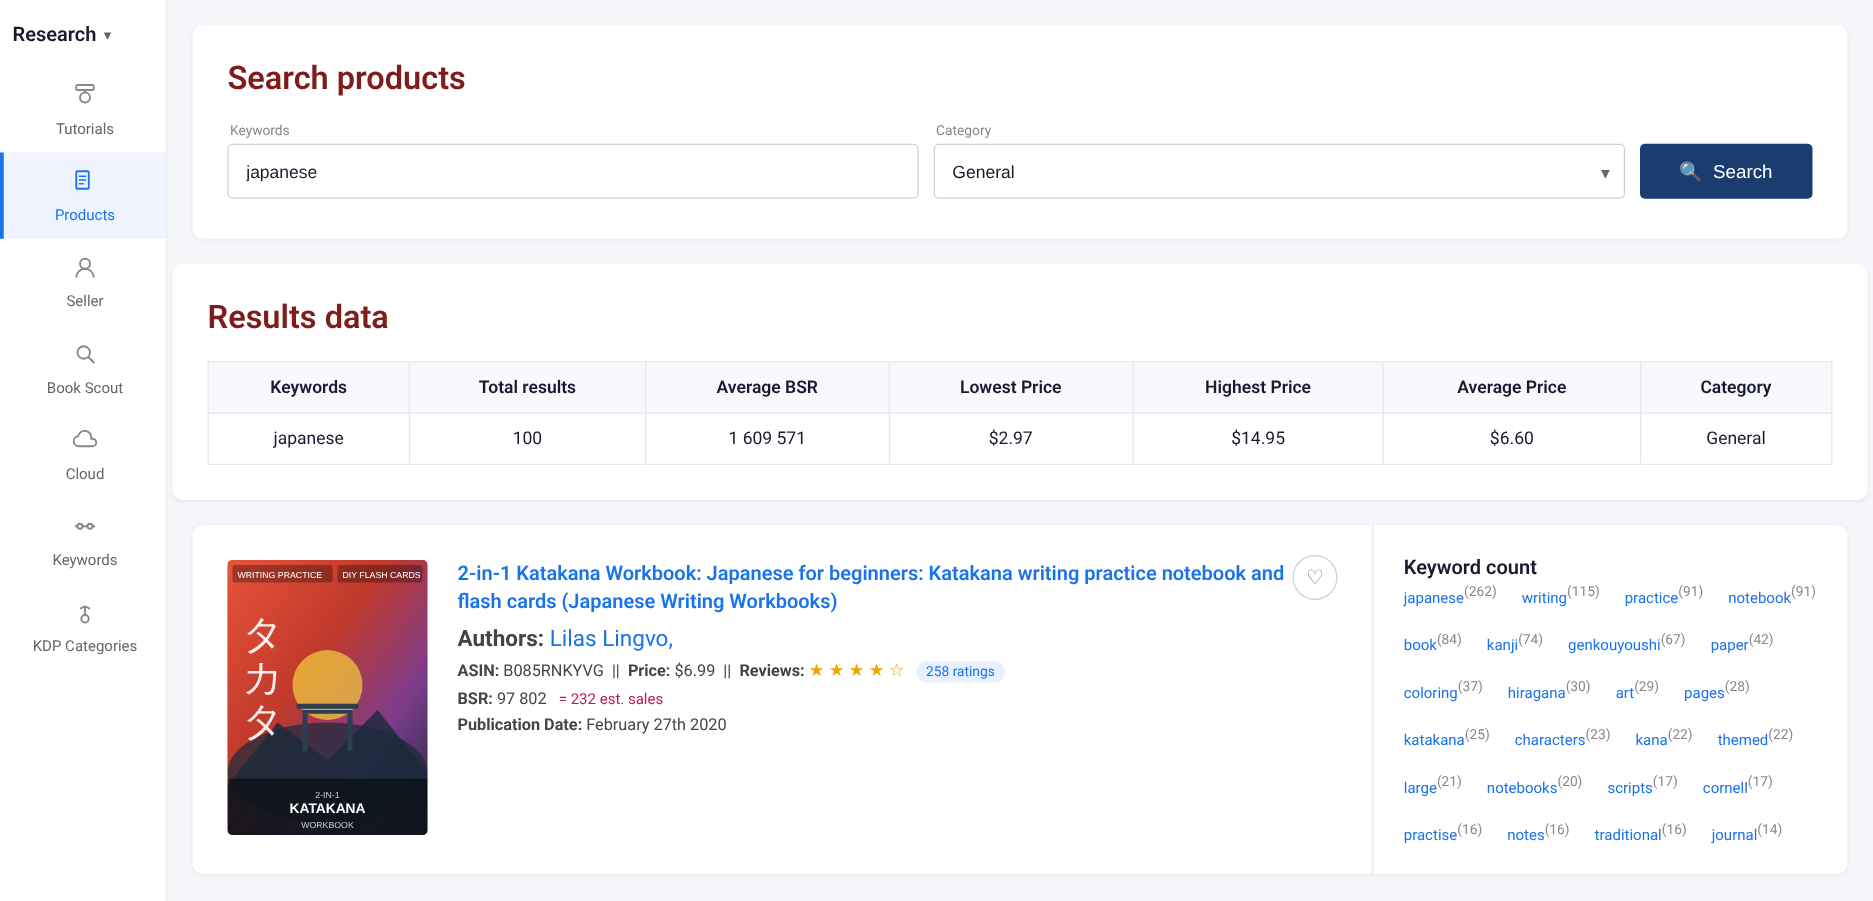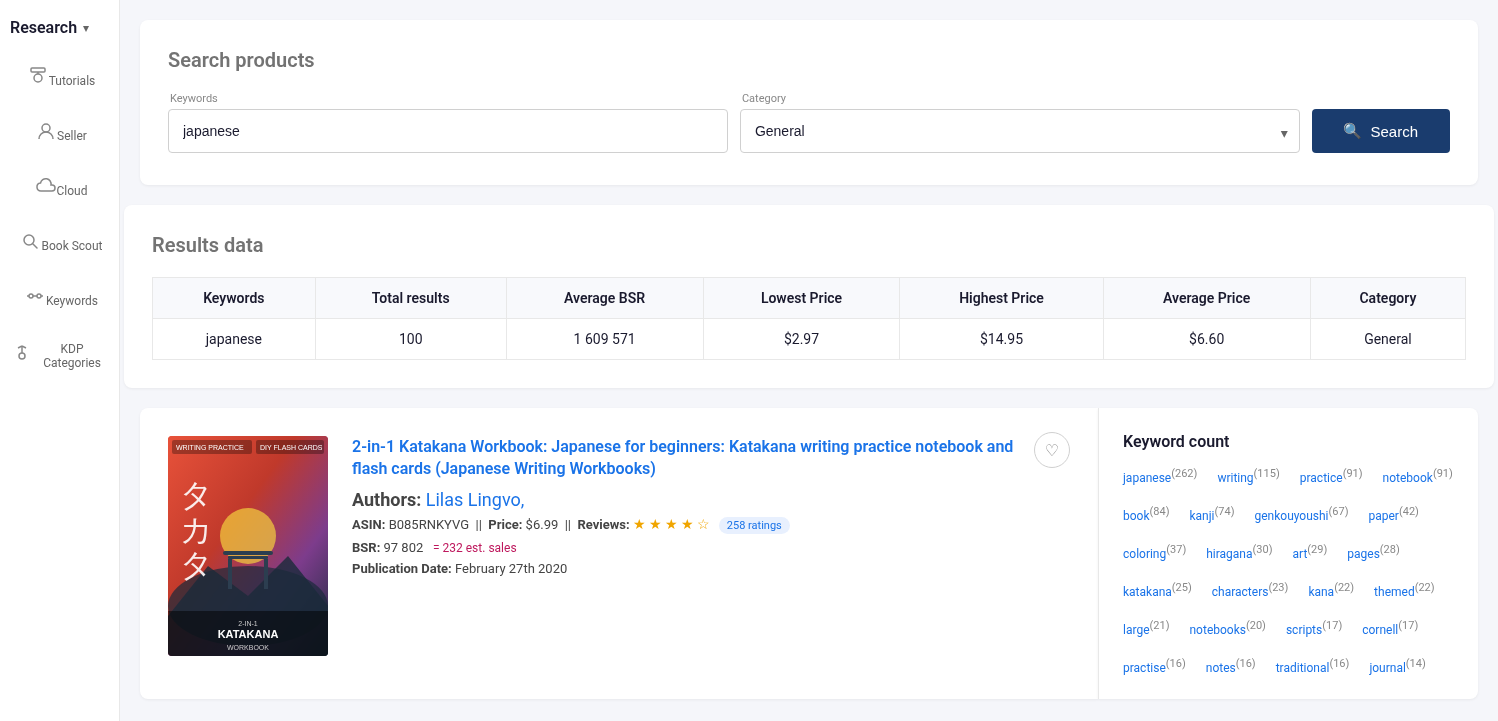--- a/index.html
+++ b/index.html
@@ -1,20 +1,20 @@
 <!DOCTYPE html>
 <html><head>
   <meta charset="utf-8">
   <style>
     * { box-sizing: border-box; margin: 0; padding: 0; }
     body { font-family: -apple-system, BlinkMacSystemFont, 'Segoe UI', Roboto, sans-serif; background: #f5f6fa; display: flex; height: 100vh; overflow: hidden; }
 
     
     .sidebar {
-      width: 120px;
+      width: 134px;
       background: #fff;
       border-right: 1px solid #e8e8e8;
       display: flex;
       flex-direction: column;
       align-items: center;
       padding-top: 10px;
       flex-shrink: 0;
       overflow-y: auto;
     }
     .sidebar-header {
@@ -29,20 +29,21 @@
       font-size: 16px;
       font-weight: 600;
       color: #1a1a2e;
     }
     .sidebar-header-chevron {
       font-size: 12px;
       color: #666;
     }
     .sidebar-item {
       display: flex;
+      flex-direction: column;
       align-items: center;
       justify-content: center;
       width: 100%;
       padding: 12px 8px;
       cursor: pointer;
       color: #666;
       font-size: 12px;
       text-align: center;
       border-left: 3px solid transparent;
       transition: all 0.2s;
@@ -69,23 +70,23 @@
 
     
     .section {
       background: #fff;
       margin: 20px;
       padding: 28px 28px 32px;
       border-radius: 8px;
       box-shadow: 0 1px 3px rgba(0,0,0,0.06);
     }
     .section-title {
-      font-size: 20px;
+      font-size: 26px;
       font-weight: 600;
-      color: #737373;
+      color: #7f1d1d;
       margin-bottom: 20px;
     }
 
     
     .search-form {
       display: flex;
       gap: 12px;
       align-items: stretch;
     }
     .form-group {
@@ -270,21 +271,21 @@
       background: #fff;
       border-left: 1px solid #e8e8e8;
       border-radius: 0 8px 8px 0;
       padding: 24px;
       box-shadow: 0 1px 3px rgba(0,0,0,0.06);
     }
     .keyword-panel-title {
       font-size: 16px;
       font-weight: 600;
       color: #1a1a2e;
-      margin-bottom: 16px;
+      margin-bottom: 4px;
     }
     .keyword-tags {
       display: flex;
       flex-wrap: wrap;
       gap: 20px;
     }
     .keyword-tag {
       font-size: 12px;
       color: #1a73e8;
       cursor: pointer;
@@ -304,48 +305,59 @@
     <span class="sidebar-icon">
       <svg width="22" height="22" viewBox="0 0 22 22" fill="none">
         <rect x="4" y="3" width="14" height="4" rx="1" stroke="#888" stroke-width="1.5"></rect>
         <circle cx="11" cy="13" r="4" stroke="#888" stroke-width="1.5"></circle>
         <line x1="11" y1="7" x2="11" y2="9" stroke="#888" stroke-width="1.5"></line>
       </svg>
     </span>
     <span class="sidebar-label">Tutorials</span>
   </div>
 
+  <div class="sidebar-item active" id="sidebar-products">
+    <span class="sidebar-icon">
+      <svg width="22" height="22" viewBox="0 0 22 22" fill="none">
+        <rect x="4" y="3" width="10" height="14" rx="1" stroke="#1a73e8" stroke-width="1.5"></rect>
+        <line x1="6" y1="7" x2="12" y2="7" stroke="#1a73e8" stroke-width="1.2"></line>
+        <line x1="6" y1="10" x2="12" y2="10" stroke="#1a73e8" stroke-width="1.2"></line>
+        <line x1="6" y1="13" x2="10" y2="13" stroke="#1a73e8" stroke-width="1.2"></line>
+      </svg>
+    </span>
+    <span class="sidebar-label" style="color:#1a73e8;">Products</span>
+  </div>
 
   <div class="sidebar-item">
     <span class="sidebar-icon">
       <svg width="22" height="22" viewBox="0 0 22 22" fill="none">
         <circle cx="11" cy="8" r="4" stroke="#888" stroke-width="1.5"></circle>
         <path d="M4 19c0-3.866 3.134-7 7-7h0c3.866 0 7 3.134 7 7" stroke="#888" stroke-width="1.5"></path>
       </svg>
     </span>
     <span class="sidebar-label">Seller</span>
   </div>
 
   <div class="sidebar-item">
     <span class="sidebar-icon">
       <svg width="22" height="22" viewBox="0 0 22 22" fill="none">
-        <path d="M6 16a4 4 0 01-.5-7.97A5 5 0 0116 10h1a3 3 0 010 6H6z" stroke="#888" stroke-width="1.5"></path>
-      </svg>
-    </span>
-    <span class="sidebar-label">Cloud</span>
-  </div>
-
-  <div class="sidebar-item">
-    <span class="sidebar-icon">
-      <svg width="22" height="22" viewBox="0 0 22 22" fill="none">
         <circle cx="10" cy="10" r="5" stroke="#888" stroke-width="1.5"></circle>
         <line x1="14" y1="14" x2="18" y2="18" stroke="#888" stroke-width="1.5" stroke-linecap="round"></line>
       </svg>
     </span>
     <span class="sidebar-label">Book Scout</span>
+  </div>
+
+  <div class="sidebar-item">
+    <span class="sidebar-icon">
+      <svg width="22" height="22" viewBox="0 0 22 22" fill="none">
+        <path d="M6 16a4 4 0 01-.5-7.97A5 5 0 0116 10h1a3 3 0 010 6H6z" stroke="#888" stroke-width="1.5"></path>
+      </svg>
+    </span>
+    <span class="sidebar-label">Cloud</span>
   </div>
 
 
   <div class="sidebar-item">
     <span class="sidebar-icon">
       <svg width="22" height="22" viewBox="0 0 22 22" fill="none">
         <circle cx="7" cy="11" r="2" stroke="#888" stroke-width="1.5"></circle>
         <circle cx="15" cy="11" r="2" stroke="#888" stroke-width="1.5"></circle>
         <line x1="9" y1="11" x2="13" y2="11" stroke="#888" stroke-width="1.5"></line>
         <line x1="3" y1="11" x2="5" y2="11" stroke="#888" stroke-width="1.5"></line>

